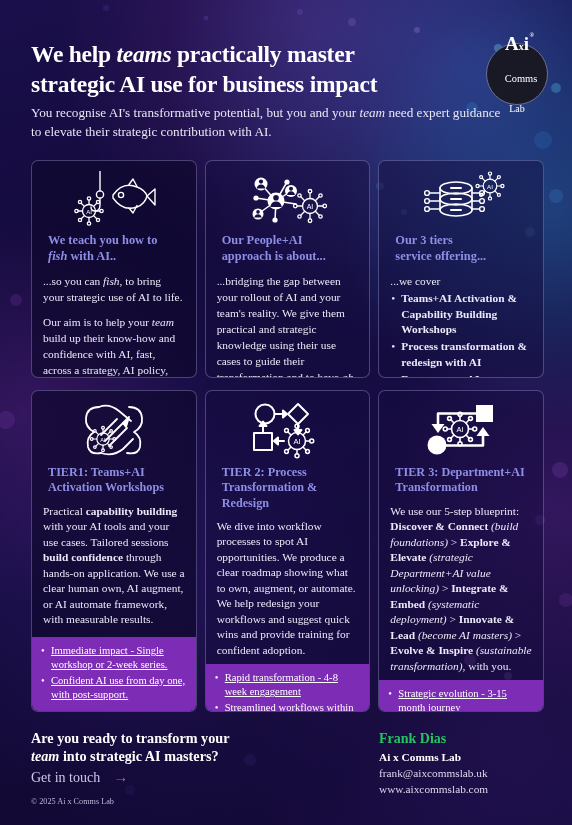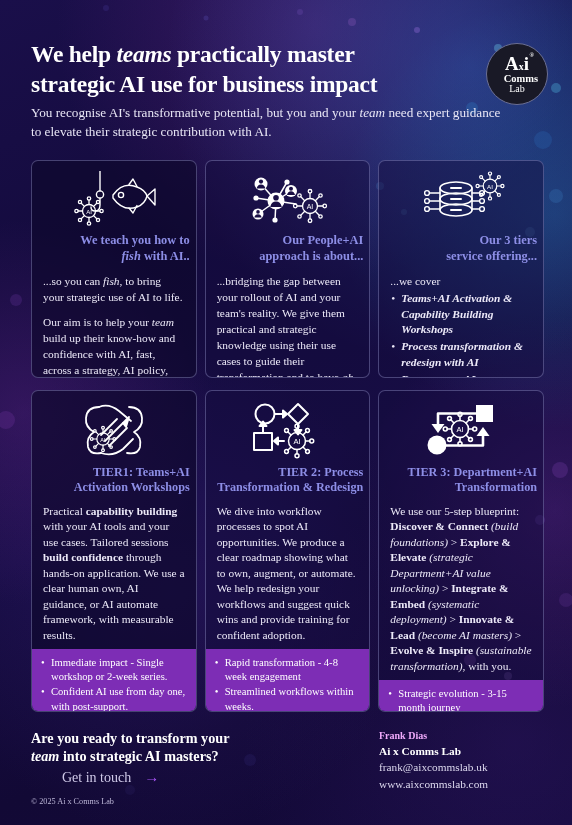--- a/index.html
+++ b/index.html
@@ -55,28 +55,29 @@
     right: 0px; top: 3px;
     width: 62px; height: 62px;
     border-radius: 50%;
     background: #191926;
     border: 1.5px solid #6b6f93;
     display: flex;
     flex-direction: column;
     align-items: center;
     justify-content: center;
     line-height: 1;
+    gap: 20px;
   }
   .logo-top {
     font-size: 19px; font-weight: bold; color: #fff;
     letter-spacing: 0px; position: relative;
   }
   .logo-top .sub { font-size: 10px; }
   .logo-reg { position: absolute; top: -2px; right: -5px; font-size: 6px; }
-  .logo-mid { font-size: 10.5px; font-weight: bold; color:#fff; margin-top: 1px; margin-left: 8px; }
+  .logo-mid { font-size: 10.5px; font-weight: normal; color:#fff; margin-top: 1px; margin-left: 8px; }
   .logo-bot { font-size: 10px; font-weight: normal; color:#fff; }
 
   .subhead {
     position: absolute;
     left: 31px; top: 103px;
     width: 480px;
     font-size: 13.2px;
     line-height: 1.45;
     color: #e8e6f5;
   }
@@ -99,47 +100,46 @@
   }
   .card.dark { background: rgba(14,8,44,0.66); }
 
   .card-icon {
     height: 62px;
     display: flex; align-items: center; justify-content: center;
     margin-top: 8px;
     flex: 0 0 auto;
   }
   .card-title {
-    text-align: right;
+    text-align: left;
     color: #8d8ee6;
     font-weight: bold;
     font-size: 12.4px;
     line-height: 1.25;
-    padding: 0 6px;
+    padding: 0 16px;
     margin-top: 2px;
     flex: 0 0 auto;
   }
   .card-title .it { font-style: italic; }
 
   .card-body {
     padding: 10px 11px 8px 11px;
     font-size: 11.4px;
     line-height: 1.4;
     color: #ece9f8;
     flex: 1 1 auto;
   }
   .card-body p { margin-bottom: 9px; }
   .card-body p:last-child { margin-bottom: 0; }
   .card-body .it { font-style: italic; }
   .card-body .bd { font-weight: bold; }
   .card-body ul { list-style: none; margin-top: 1px; }
   .card-body li {
     position: relative;
     padding-left: 11px;
-    font-style: italic;
     font-weight: bold;
     line-height: 1.38;
     margin-bottom: 1px;
   }
   .card-body li::before {
     content: "•";
     position: absolute; left: 1px; top: 0;
     font-style: normal; font-weight: normal;
   }
 
@@ -150,50 +150,50 @@
   .tier-footer {
     background: #7d2db5;
     border-radius: 0 0 6px 6px;
     padding: 7px 9px 8px 9px;
     font-size: 10.6px;
     line-height: 1.34;
     color: #ffffff;
     flex: 0 0 auto;
   }
   .tier-footer ul { list-style: none; }
-  .tier-footer li { position: relative; padding-left: 10px; margin-bottom: 1px; }
+  .tier-footer li { position: relative; padding-left: 10px; margin-bottom: 1px; text-decoration: underline; }
   .tier-footer li::before { content: "•"; position: absolute; left: 0; top: 0; }
 
   
   .footer-cta {
     position: absolute; left: 31px; top: 729px; width: 300px;
   }
   .cta-head {
     font-size: 14.2px; font-weight: bold; line-height: 1.3; color: #ffffff;
   }
   .cta-head .it { font-style: italic; }
   .cta-link {
     margin-top: 4px;
     font-size: 14px;
     color: #cfc9e8;
-    display: flex; align-items: flex-start; gap: 13px; margin-left: 31px;
+    display: flex; align-items: flex-start; gap: 13px;
   }
   .arrow { color: #a855f7; font-size: 15px; line-height: 1; }
 
   .copyright {
     position: absolute; left: 31px; top: 797px;
     font-size: 8.2px; color: #bdb7d8;
   }
 
   .footer-contact {
     position: absolute; right: 28px; top: 729px;
     text-align: left; width: 165px;
     font-size: 11.3px; line-height: 1.43; color: #ddd9ef;
   }
-  .contact-name { color: #f0abfc; font-weight: bold; font-size: 10px; }
+  .contact-name { color: #22c55e; font-weight: bold; font-size: 14px; }
   .contact-brand { font-weight: bold; color: #ffffff; }
 
   .icon-svg { display:block; }
 </style>
 </head>
 <body>
 
 <div id="bg">
   <svg id="bg-dots" viewBox="0 0 572 825">
     <circle cx="528" cy="62" r="8" fill="#3fa9d8" opacity="0.45"></circle>
@@ -448,21 +448,21 @@
             <line x1="19.6" y1="33.6" x2="16.9" y2="30.9"></line>
               <circle cx="15.9" cy="29.9" r="1.3"></circle>
           </g>
         </svg>
       </div>
       <div class="card-title">
         <span>TIER1: Teams+AI</span><br>
         <span>Activation Workshops</span>
       </div>
       <div class="card-body">
-        <p><span>Practical </span><span class="bd">capability building</span><span> with your AI tools and your use cases. Tailored sessions </span><span class="bd">build confidence</span><span> through hands-on application. We use a clear human own, AI guidance, or AI automate framework, with measurable results.</span></p>
+        <p><span>Practical </span><span class="bd">capability building</span><span> with your AI tools and your use cases. Tailored sessions </span><span class="bd">build confidence</span><span> through hands-on application. We use a clear human own, AI augment, or AI automate framework, with measurable results.</span></p>
       </div>
       <div class="tier-footer">
         <ul>
           <li>Immediate impact - Single workshop or 2-week series.</li>
           <li>Confident AI use from day one, with post-support.</li>
         </ul>
       </div>
     </div>
 
     <div class="card tier">

